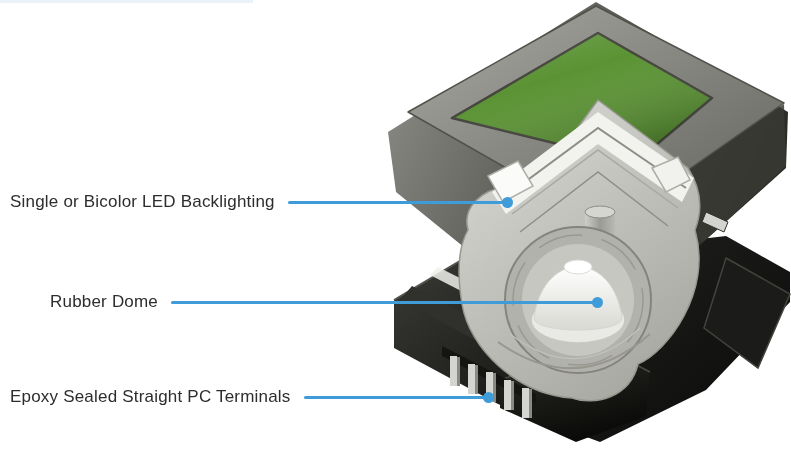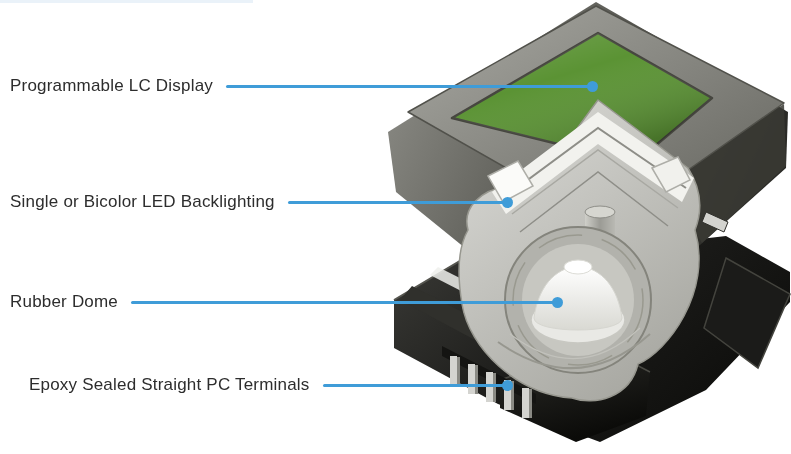--- a/index.html
+++ b/index.html
@@ -154,37 +154,32 @@
         <rect x="486" y="372" width="7" height="30" fill="#d4d4d0"></rect>
           <rect x="493" y="373" width="3" height="29" fill="#8a8a84"></rect>
         <rect x="504" y="380" width="7" height="30" fill="#d4d4d0"></rect>
           <rect x="511" y="381" width="3" height="29" fill="#8a8a84"></rect>
         <rect x="522" y="388" width="7" height="30" fill="#d4d4d0"></rect>
           <rect x="529" y="389" width="3" height="29" fill="#8a8a84"></rect>
       </g>
     </g>
   </svg>
 
-  <div class="callout" style="top:75px;width:588px;">
-    <span class="label">Programmable LC Display</span>
-    <span class="line"></span>
-    <span class="dot"></span>
-  </div>
 
   <div class="callout" style="top:191px;width:503px;">
     <span class="label">Single or Bicolor LED Backlighting</span>
     <span class="line"></span>
     <span class="dot"></span>
   </div>
 
-  <div class="callout" style="top:291px;width:553px;">
+  <div class="callout" style="top:291px;width:553px;margin-left:40px;">
     <span class="label">Rubber Dome</span>
     <span class="line"></span>
     <span class="dot"></span>
   </div>
 
-  <div class="callout" style="top:374px;width:484px;margin-left:19px;">
+  <div class="callout" style="top:386px;width:484px;">
     <span class="label">Epoxy Sealed Straight PC Terminals</span>
     <span class="line"></span>
     <span class="dot"></span>
   </div>
 
 </div>
 
 </body></html>

